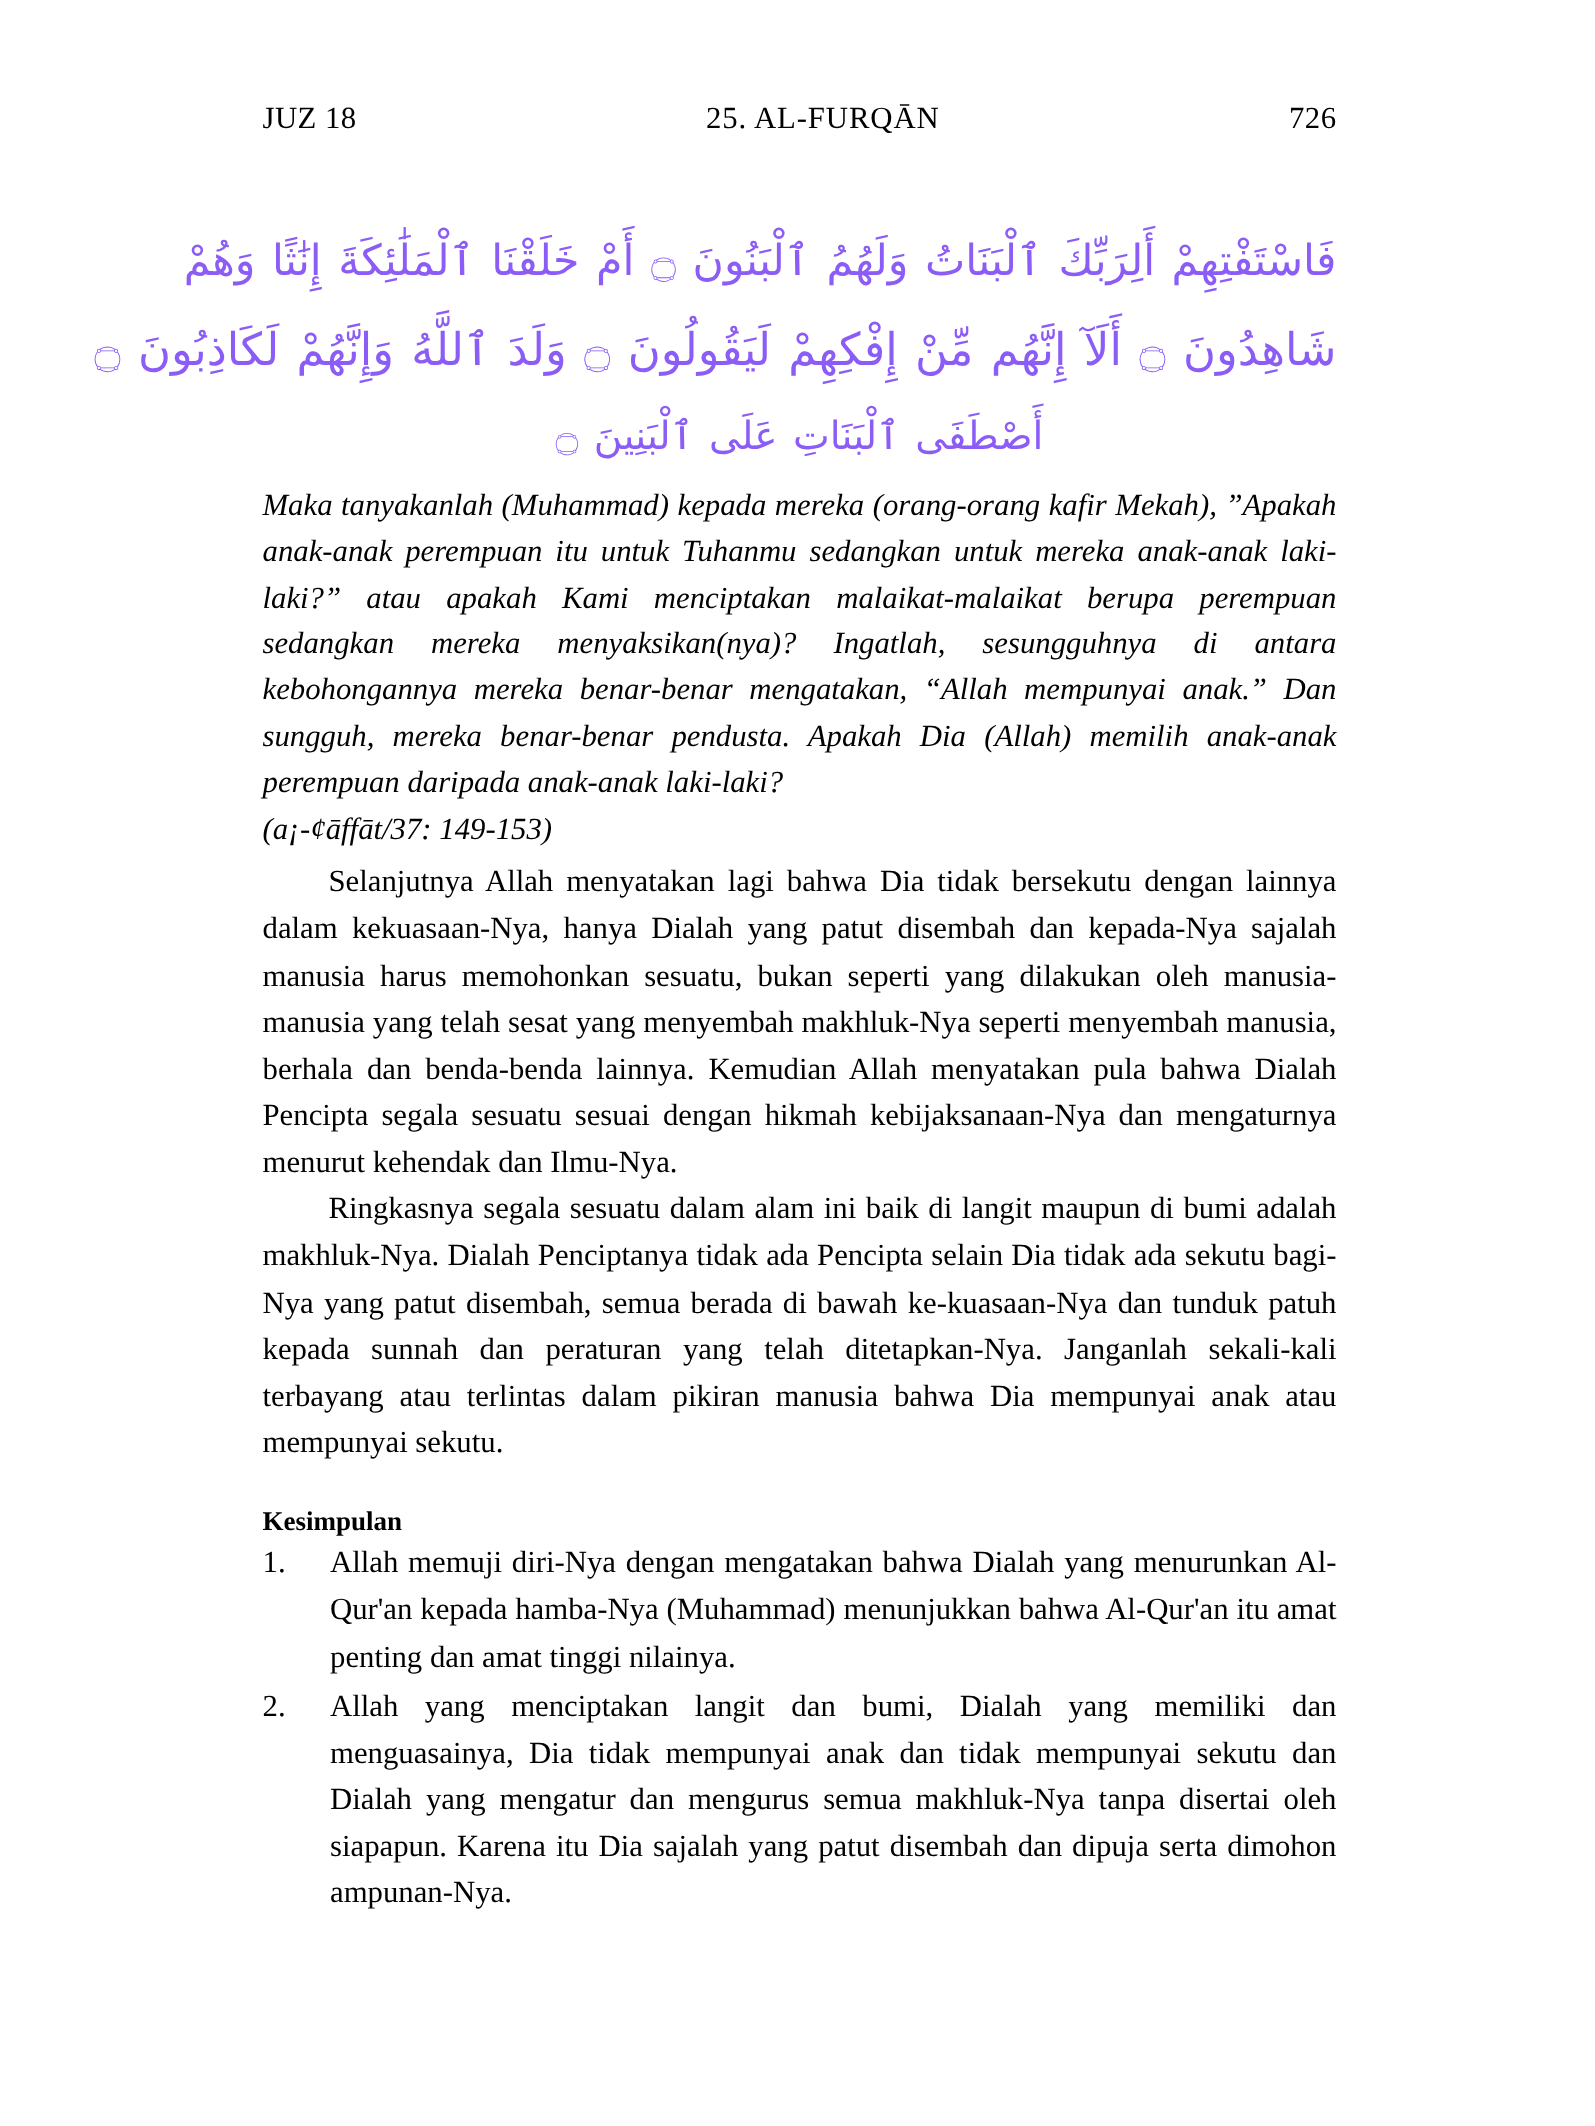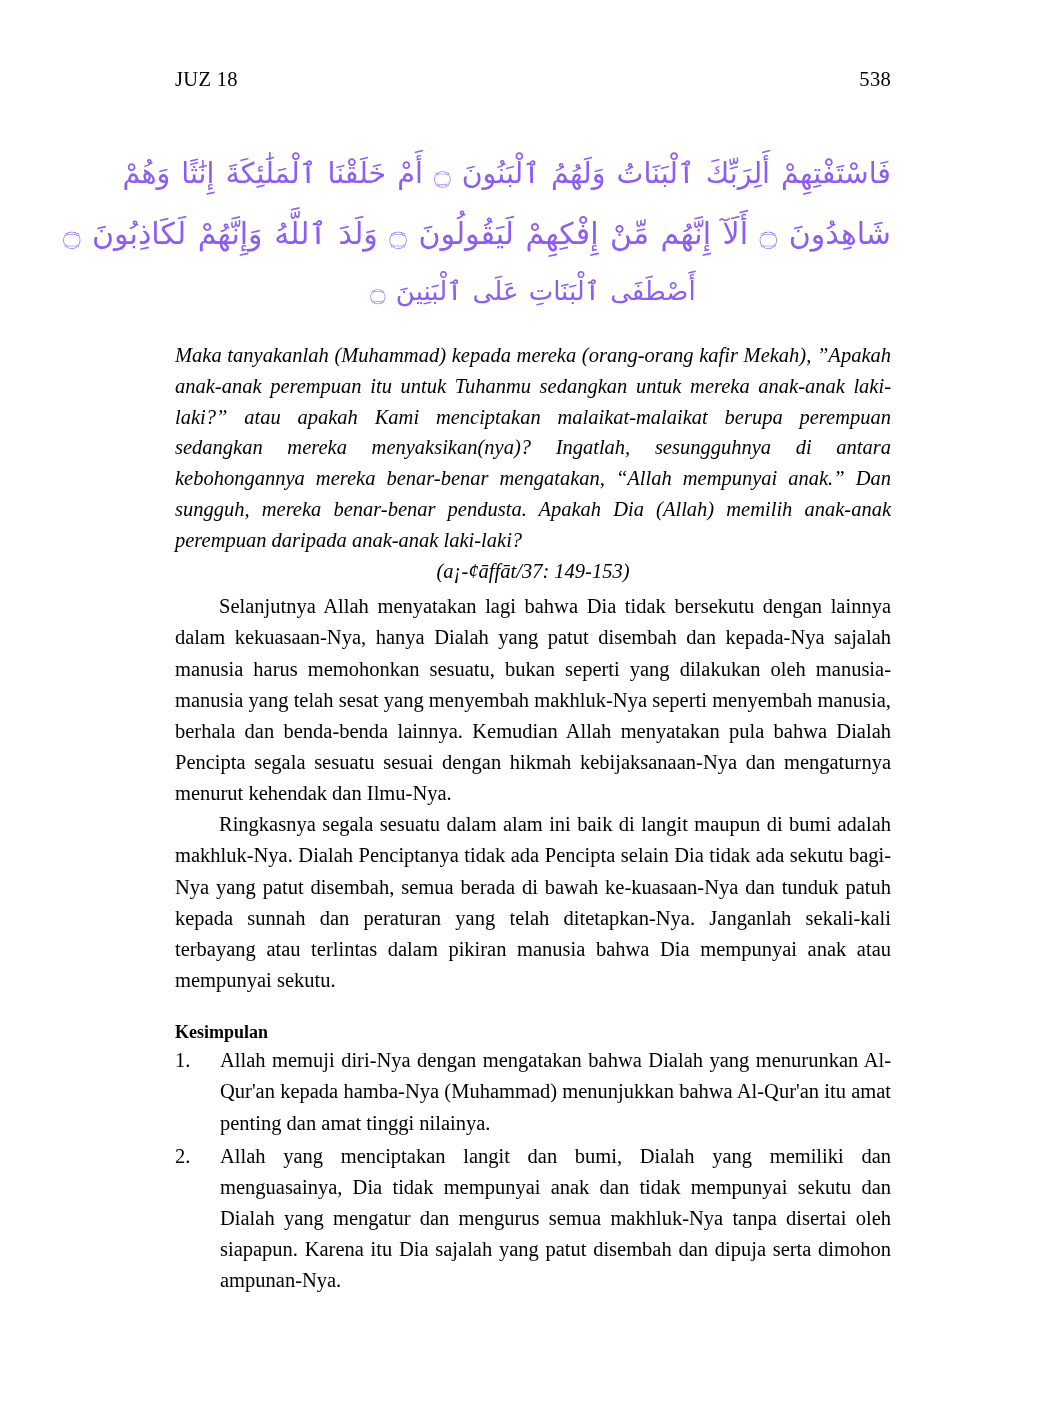--- a/index.html
+++ b/index.html
@@ -57,31 +57,31 @@
     letter-spacing: 0;
     word-spacing: 2px;
   }
   .arabic-line { white-space: nowrap; }
   .arabic-line.l1 { font-size: 28.5px; }
   .arabic-line.l2 { font-size: 30px; }
   .arabic-line.l3 { font-size: 26px; }
 
   
   .translation {
-    margin-top: 22px;
+    margin-top: 4px;
     font-style: italic;
     font-size: 20.5px;
     line-height: 1.5;
     text-align: justify;
     text-justify: inter-word;
     font-family: Liberation Serif, serif;
   }
   .translation .ref {
     display: block;
-    text-align: center;
+    text-align: left;
     font-style: italic;
     margin-top: 1px;
   }
 
   
   p.body {
     margin: 0;
     font-size: 20.5px;
     line-height: 1.52;
     text-align: justify;
@@ -123,21 +123,22 @@
   }
 </style>
 </head>
 <body>
 
 <div class="page">
   <div class="content">
 
     <div class="running-head">
       <span class="juz">JUZ 18</span>
-      <span class="pageno">538</span>
+      <span class="surah">25. AL-FURQĀN</span>
+      <span class="pageno">726</span>
     </div>
 
     <div class="arabic-block">
       <div class="arabic-line l1">فَاسْتَفْتِهِمْ أَلِرَبِّكَ ٱلْبَنَاتُ وَلَهُمُ ٱلْبَنُونَ ۝ أَمْ خَلَقْنَا ٱلْمَلَٰئِكَةَ إِنَٰثًا وَهُمْ</div>
       <div class="arabic-line l2">شَاهِدُونَ ۝ أَلَآ إِنَّهُم مِّنْ إِفْكِهِمْ لَيَقُولُونَ ۝ وَلَدَ ٱللَّهُ وَإِنَّهُمْ لَكَاذِبُونَ ۝</div>
       <div class="arabic-line l3">أَصْطَفَى ٱلْبَنَاتِ عَلَى ٱلْبَنِينَ ۝</div>
     </div>
 
     <div class="translation">
       <span>Maka tanyakanlah (Muhammad) kepada mereka (orang-orang kafir Mekah), ”Apakah anak-anak perempuan itu untuk Tuhanmu sedangkan untuk mereka anak-anak laki-laki?” atau apakah Kami menciptakan malaikat-malaikat berupa perempuan sedangkan mereka menyaksikan(nya)? Ingatlah, sesungguhnya di antara kebohongannya mereka benar-benar mengatakan, “Allah mempunyai anak.” Dan sungguh, mereka benar-benar pendusta. Apakah Dia (Allah) memilih anak-anak perempuan daripada anak-anak laki-laki?</span>

